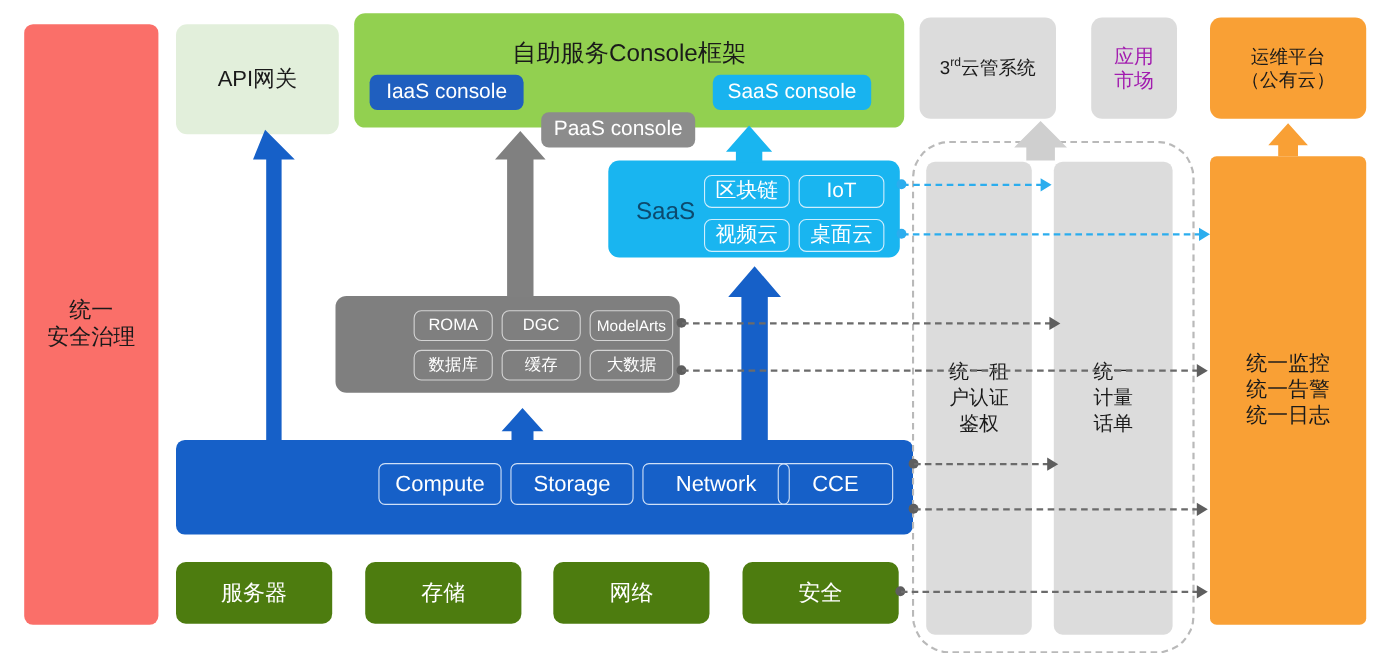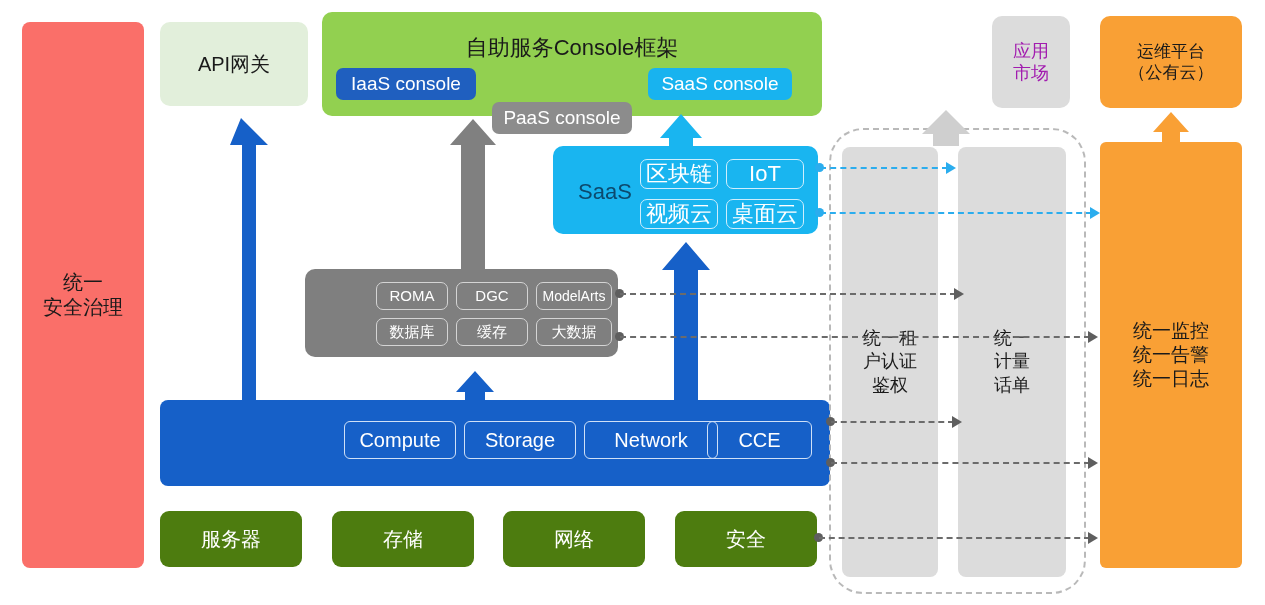--- a/index.html
+++ b/index.html
@@ -37,21 +37,21 @@
   }
 
   
   #security-pillar{
     left:22px; top:22px; width:122px; height:546px;
     background:#fa6f69; color:#1a1a1a;
     font-size:20px; border-radius:8px;
   }
   
   #api-gateway{
-    left:160px; top:22px; width:148px; height:84px;
+    left:160px; top:22px; width:148px; height:100px;
     background:#e2efdb; color:#1a1a1a; font-size:20px;
   }
   
   #console-frame{
     left:322px; top:12px; width:500px; height:104px;
     background:#92d050; border-radius:10px;
     display:block;
   }
   #console-title{
     position:absolute; left:0; right:0; top:22px;
@@ -87,21 +87,21 @@
   #saas-box{
     left:553px; top:146px; width:265px; height:88px;
     background:#19b5f0; border-radius:10px; display:block;
   }
   #saas-label{
     position:absolute; left:10px; top:32px; width:84px;
     text-align:center; color:#0c4a6e; font-size:22px;
   }
   .saas-chip{
     background:transparent; border:1.5px solid #cfeefd;
-    color:#ffffff; font-size:22px; height:30px;
+    color:#ffffff; font-size:19px; height:30px;
   }
   #saas-blockchain{ left:640px; top:159px; width:78px; }
   #saas-iot{       left:726px; top:159px; width:78px; }
   #saas-video{     left:640px; top:199px; width:78px; }
   #saas-desktop{   left:726px; top:199px; width:78px; }
 
   
   #paas-box{
     left:305px; top:269px; width:313px; height:88px;
     background:#7f7f7f; border-radius:10px; display:block;
@@ -206,20 +206,23 @@
   <div class="chip console-chip" id="console-iaas">
     <span>IaaS console</span>
   </div>
   <div class="chip console-chip" id="console-paas">
     <span>PaaS console</span>
   </div>
   <div class="chip console-chip" id="console-saas">
     <span>SaaS console</span>
   </div>
 
+  <div class="box" id="third-party-cloud">
+    <span><span>3</span><sup>rd</sup><span>云管系统</span></span>
+  </div>
   <div class="box" id="app-market">
     <div>
       <div>应用</div>
       <div>市场</div>
     </div>
   </div>
 
   <div class="box" id="ops-platform-head">
     <div>
       <div>运维平台</div>

